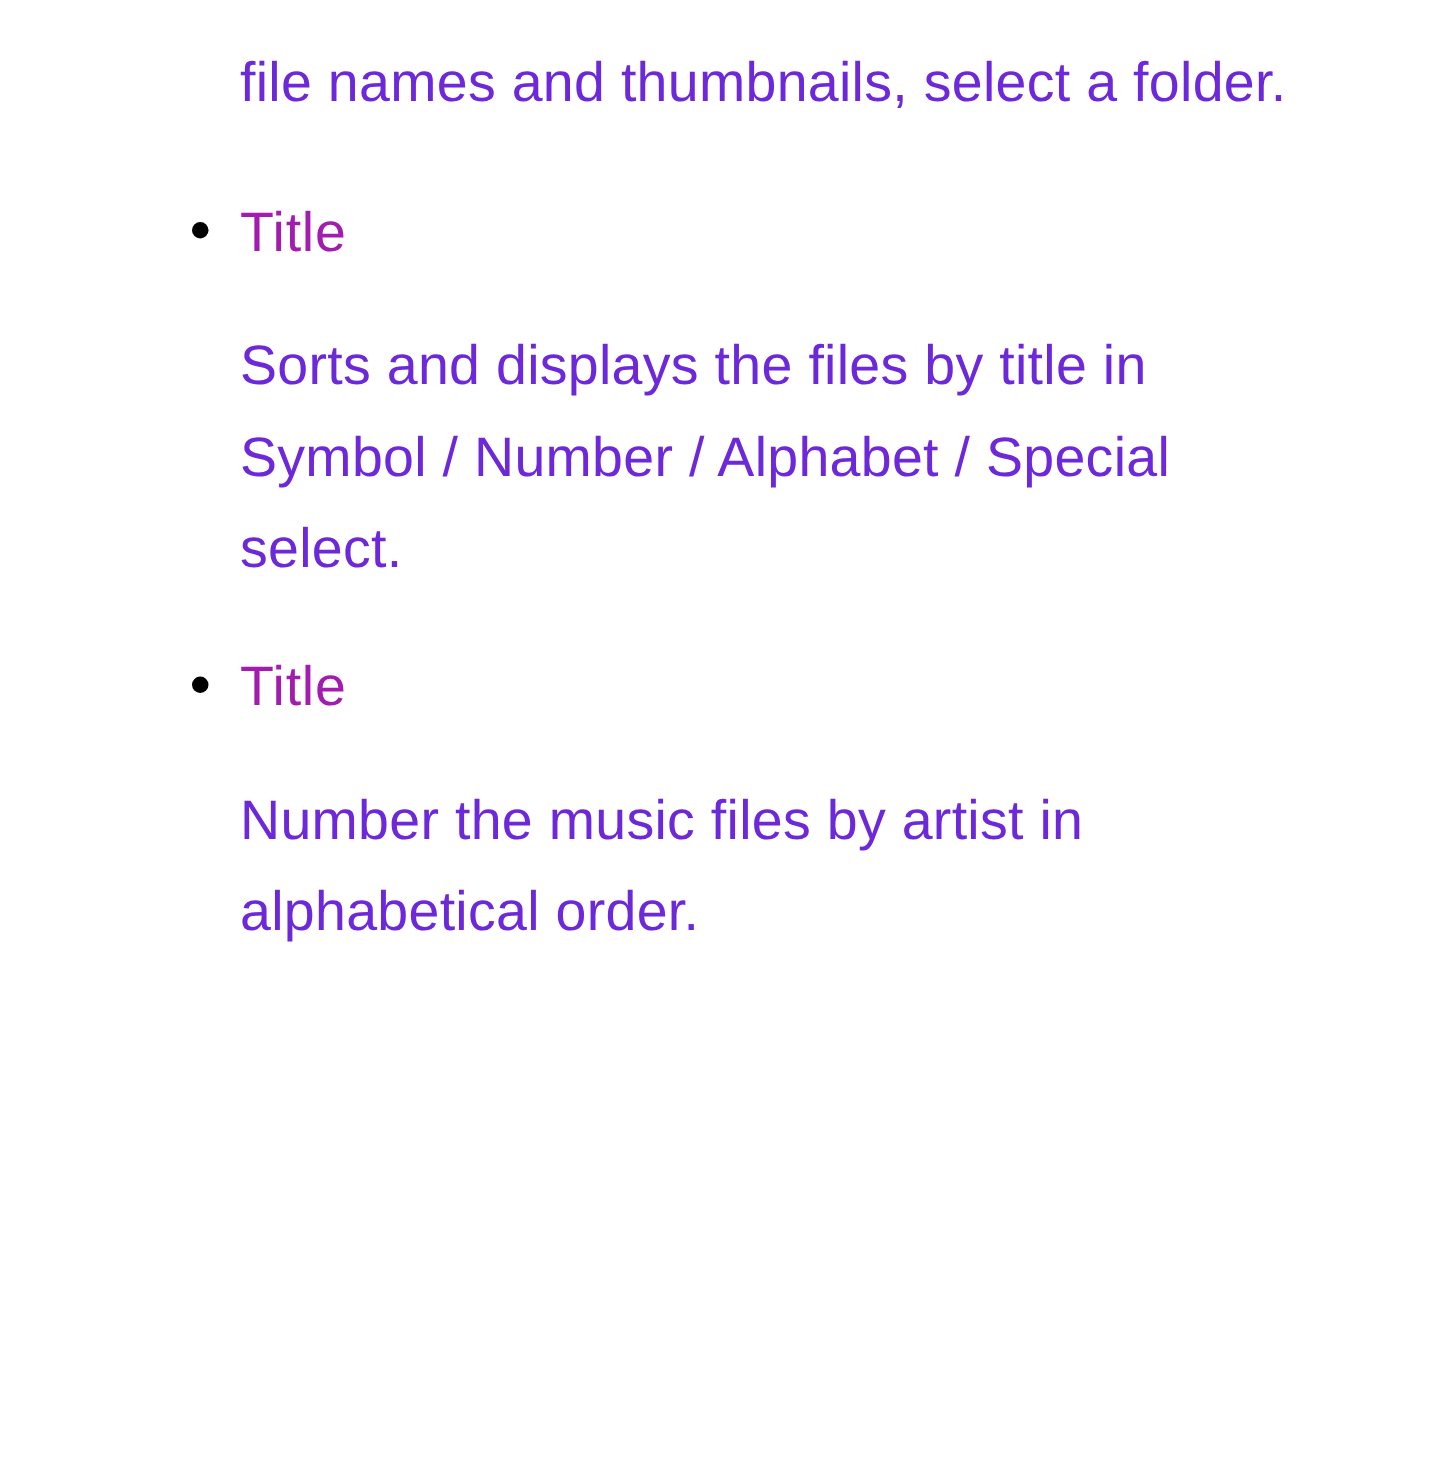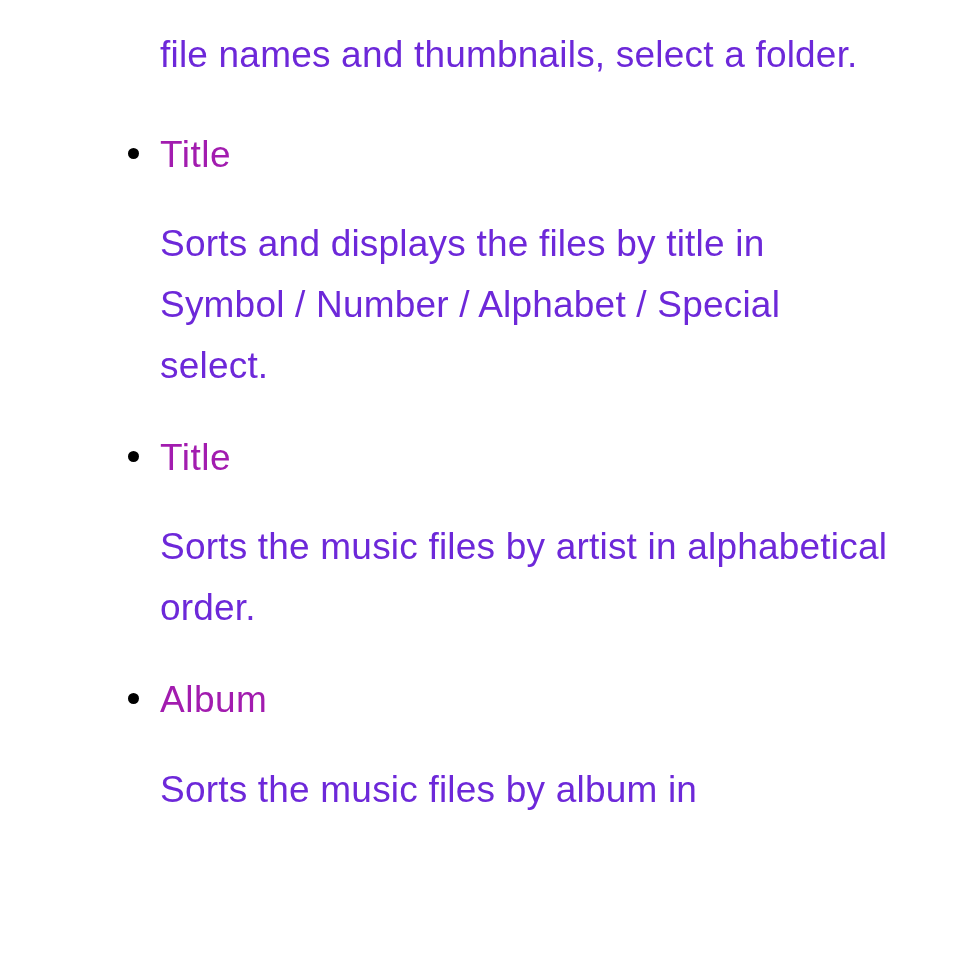--- a/index.html
+++ b/index.html
@@ -64,20 +64,16 @@
     <p class="item-body">file names and thumbnails, select a folder.</p>
   </div>
 
   <ul class="list">
     <li class="list-item">
       <div class="item-heading">Title</div>
       <p class="item-body">Sorts and displays the files by title in Symbol / Number / Alphabet / Special select.</p>
     </li>
     <li class="list-item">
       <div class="item-heading">Title</div>
-      <p class="item-body">Sorts the music files by artist in alphabetical order.</p>
-    </li>
-    <li class="list-item">
-      <div class="item-heading">Album</div>
-      <p class="item-body">Sorts the music files by album in</p>
+      <p class="item-body">Number the music files by artist in alphabetical order.</p>
     </li>
   </ul>
 </div>
 
 </body></html>

